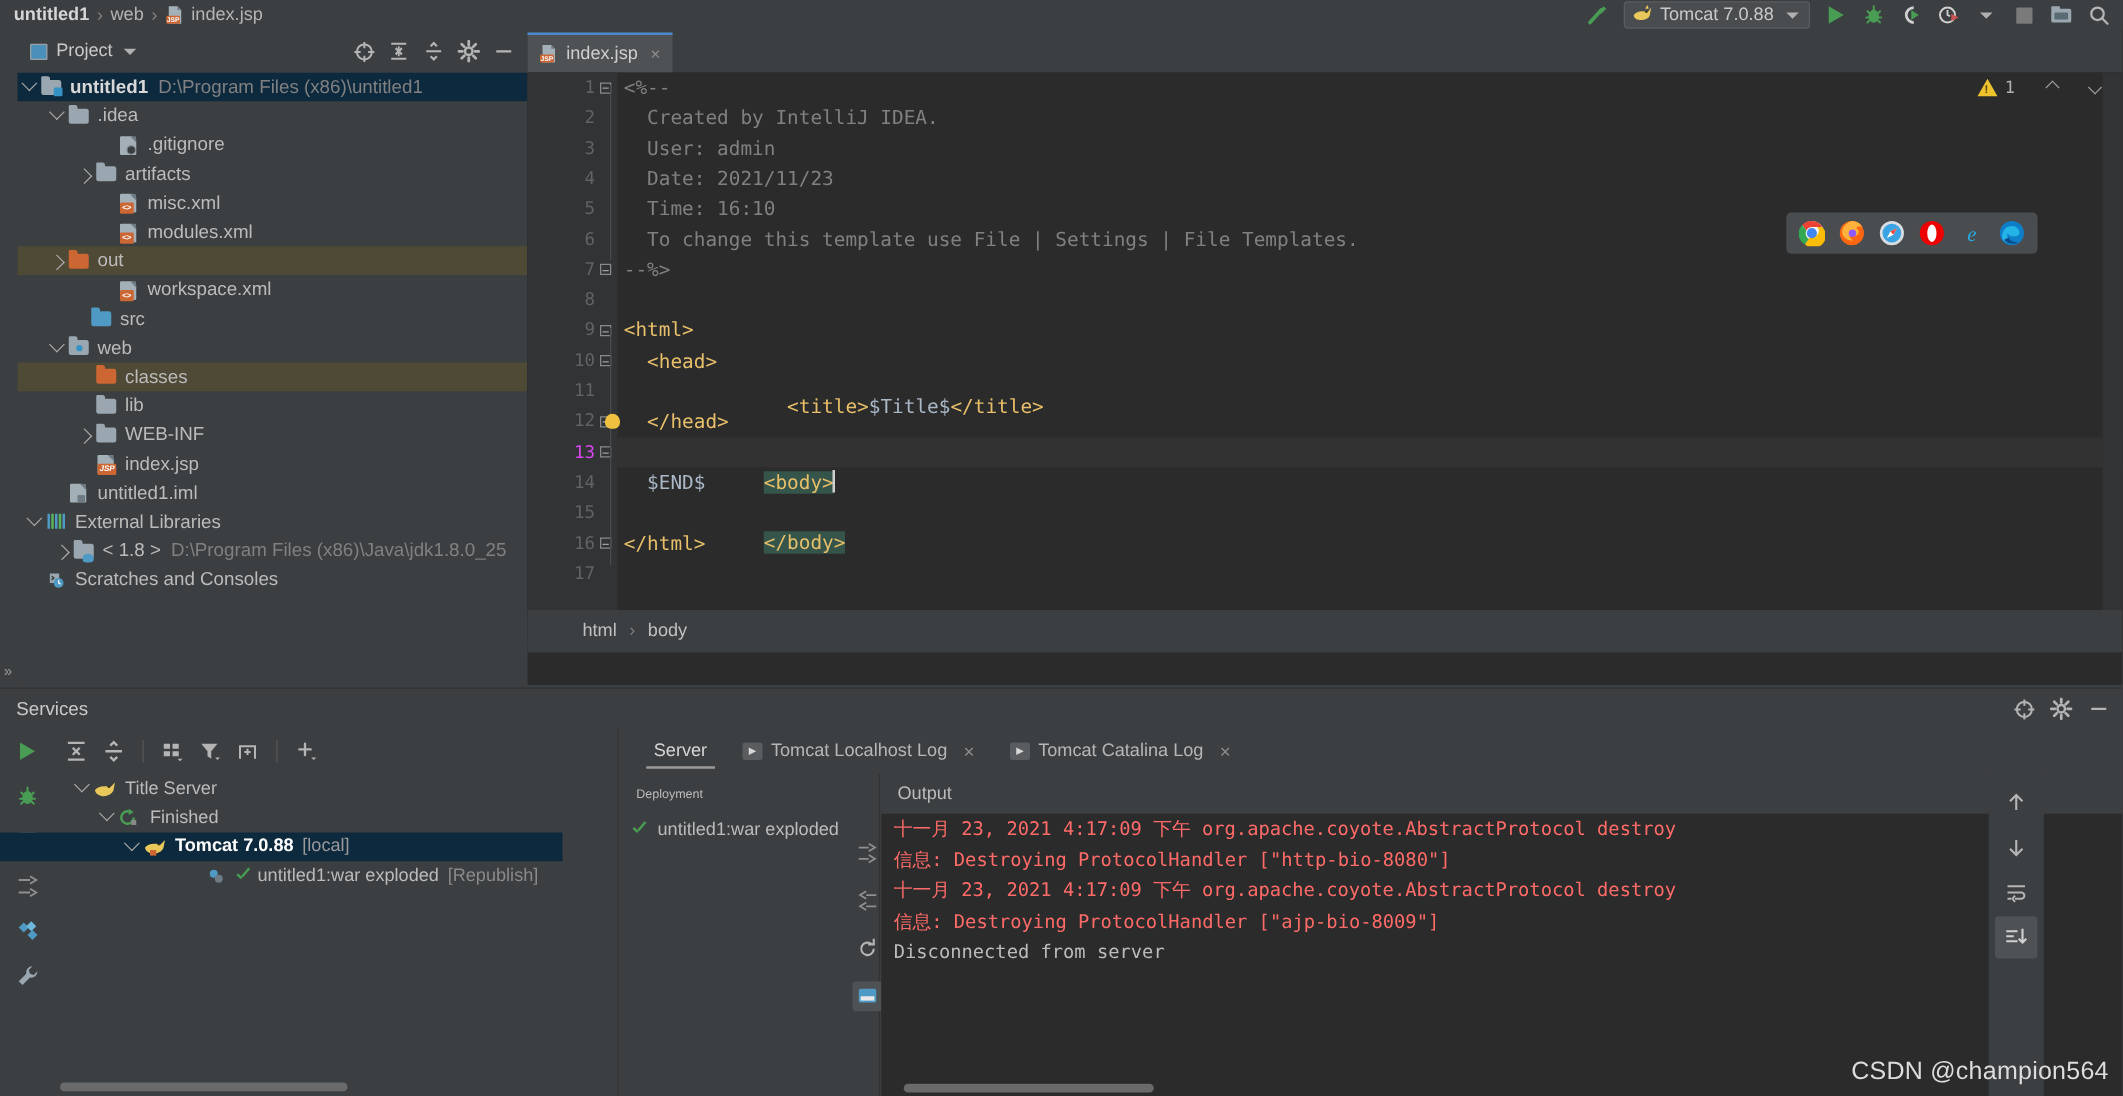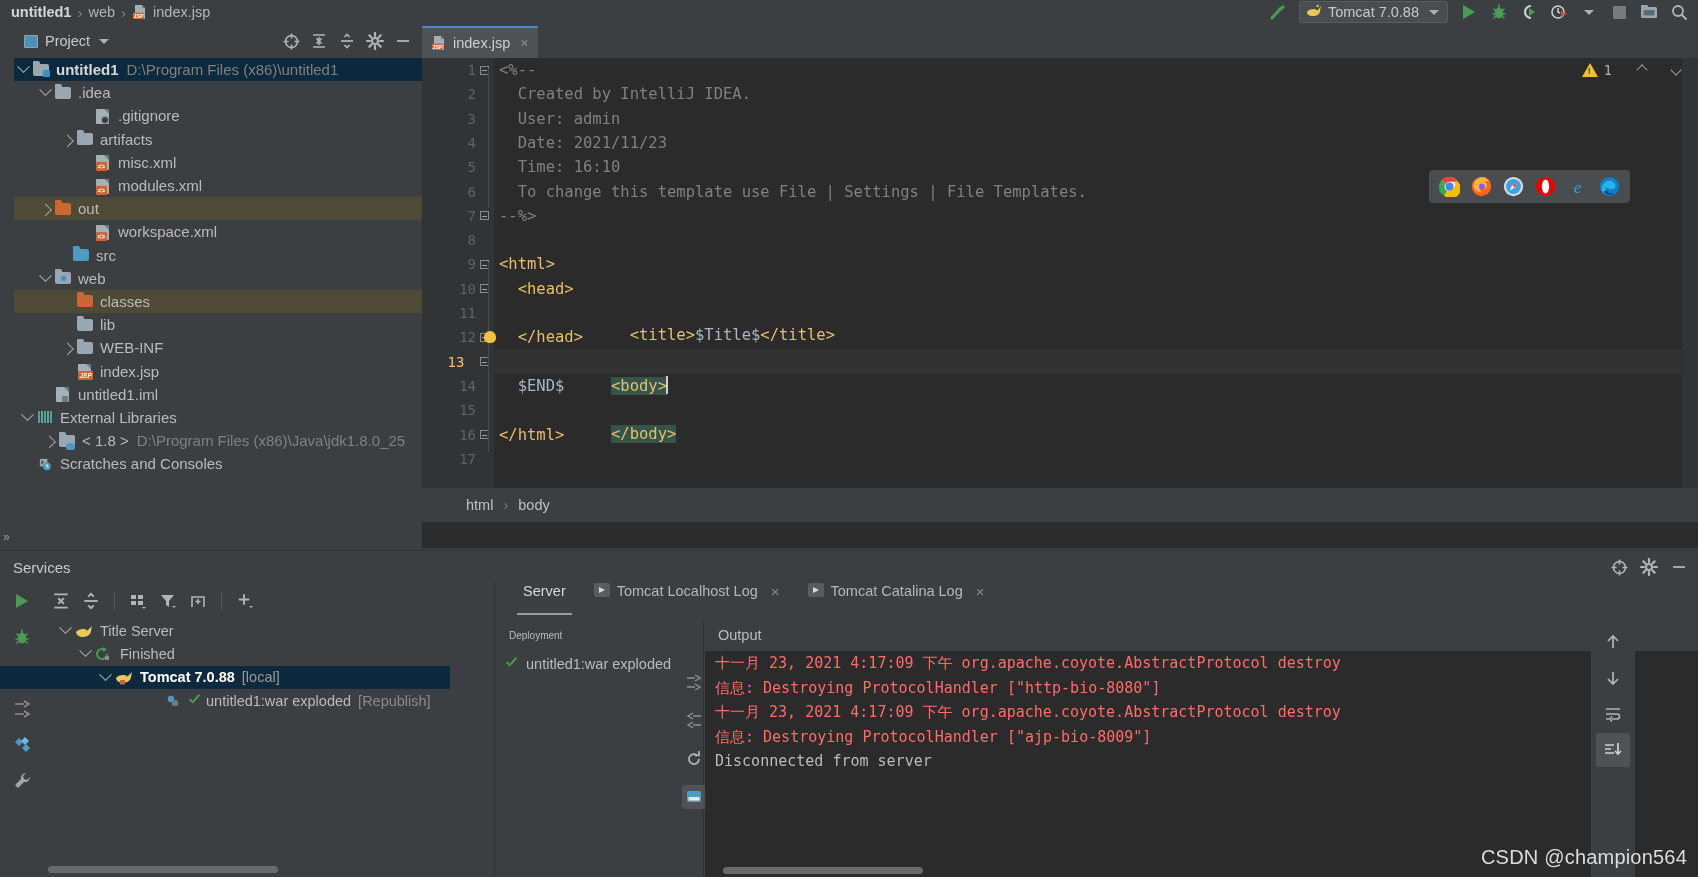--- a/index.html
+++ b/index.html
@@ -183,21 +183,21 @@
   }
   .gutter {
     position: absolute; left: 0; top: 0; width: 72px; height: 454px;
     background: #313335;
   }
   .lineno {
     position: absolute; right: 18px; width: 40px; text-align: right;
     color: #606366; font-size: 14px; line-height: 24.3px;
     font-family: "DejaVu Sans Mono", monospace;
   }
-  .lineno.cur { color: #fdba74; text-align: center; }
+  .lineno.cur { color: #d946ef; }
   .fold {
     position: absolute; left: 56px; width: 12px; height: 24.3px;
     display:flex; align-items:center; justify-content:center;
     color:#777; font-size: 11px;
   }
   .fold-box {
     width:9px;height:9px;border:1px solid #8a8a8a;position:relative;background:#313335;
   }
   .fold-box::before{content:"";position:absolute;left:1.5px;top:3.5px;width:5px;height:1px;background:#a0a0a0;}
   .fold-line { position:absolute; left:66px; width:1px; background:#4b4b4b; }
@@ -307,21 +307,21 @@
   }
   .svc-divider { position:absolute; left:494px; top:32px; width:1px; height:295px; background:#323232; }
 
   
   .svc-right { position:absolute; left:495px; top:32px; width:1203px; height:295px; background:#3c3f41; }
   .svc-tabs {
     position:absolute; left:0; top:0; width:1203px; height:36px;
     display:flex; align-items:center; padding-left:14px; gap:0;
   }
   .svc-tab {
-    display:flex; align-items:flex-start; gap:7px; height:36px;
+    display:flex; align-items:center; gap:7px; height:36px;
     padding: 0 14px; font-size:14.5px; color:#b6b6b6; position:relative;
   }
   .svc-tab.active { color:#d6d6d6; }
   .svc-tab.active::after {
     content:""; position:absolute; left:8px; right:8px; bottom:4px; height:2px; background:#9a9a9a;
   }
   .runico {
     width:16px;height:14px;background:#5a5d5f;border-radius:2px;position:relative;
   }
   .runico::after{
@@ -757,21 +757,21 @@
         <div class="cl cmt" style="top:48.6px">  User: admin</div>
         <div class="cl cmt" style="top:72.9px">  Date: 2021/11/23</div>
         <div class="cl cmt" style="top:97.2px">  Time: 16:10</div>
         <div class="cl cmt" style="top:121.5px">  To change this template use File | Settings | File Templates.</div>
         <div class="cl cmt" style="top:145.8px">--%&gt;</div>
 
 
         <div class="cl tag" style="top:194.4px">&lt;html&gt;</div>
         <div class="cl tag" style="top:218.7px">  &lt;head&gt;</div>
 
-        <div class="cl" style="top:241px">
+        <div class="cl" style="top:231px">
           <span class="tag">    &lt;title&gt;</span><span class="plain">$Title$</span><span class="tag">&lt;/title&gt;</span>
         </div>
 
         <div class="cl tag" style="top:267.3px">  &lt;/head&gt;</div>
 
         <div class="cl" style="top:291.6px">
           <span class="tag">  </span><span class="tag tpl-var">&lt;body&gt;</span><span class="caret"></span>
         </div>
 
         <div class="cl plain" style="top:315.9px">  $END$</div>

